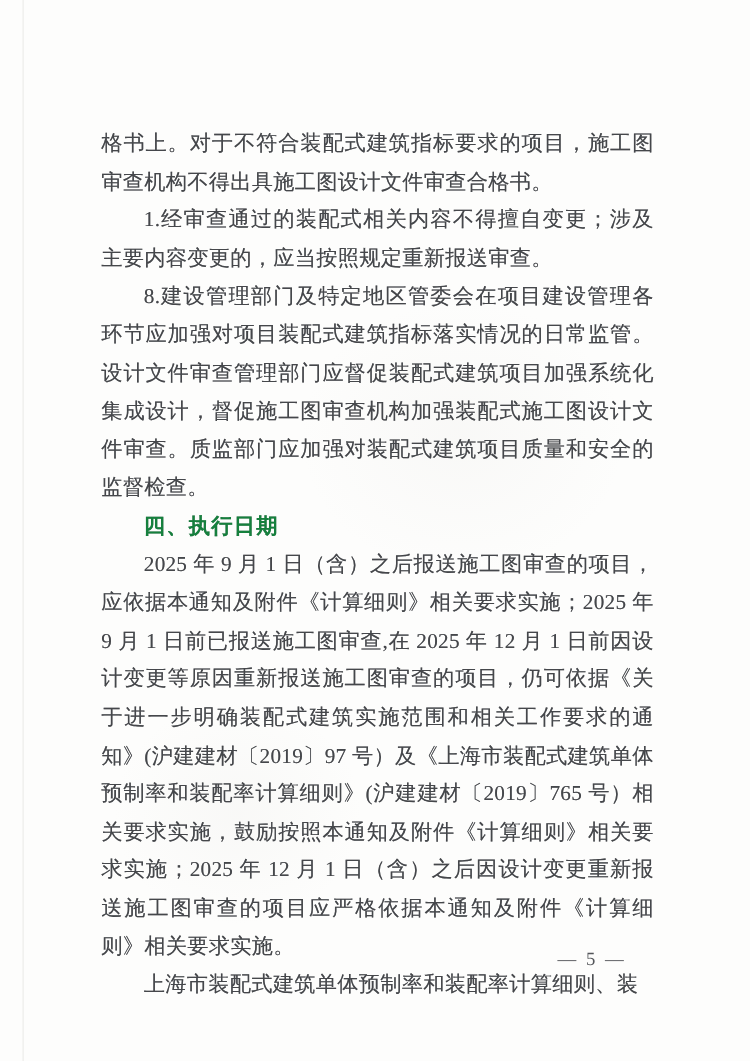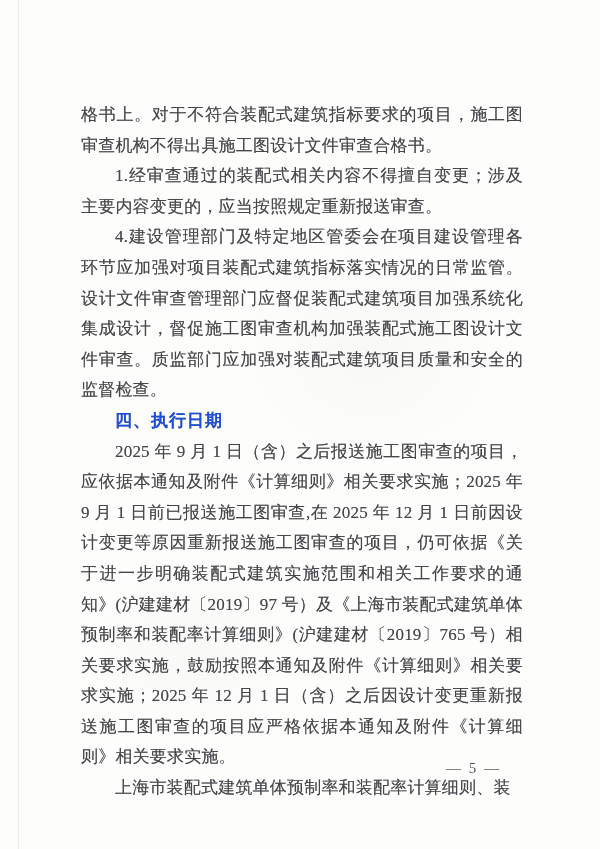--- a/index.html
+++ b/index.html
@@ -50,21 +50,21 @@
     word-break: break-all;
     
     text-shadow: 0 0 0.4px rgba(69,71,75,0.55);
   }
   .para.indent {
     text-indent: 2em;
   }
   .para.heading {
     font-family: "Liberation Sans", "DejaVu Sans", sans-serif;
     font-weight: 700;
-    color: #1d4ed8;
+    color: #15803d;
     letter-spacing: 1px;
   }
   .page-number {
     position: absolute;
     top: 760px;
     right: 99px;
     font-size: 15px;
     letter-spacing: 2px;
     color: #54565a;
     font-family: "Liberation Serif", "DejaVu Serif", serif;
@@ -75,20 +75,20 @@
 
 <div class="page">
   <div class="scan-line"></div>
   <div class="paper-smudge smudge-a"></div>
   <div class="paper-smudge smudge-b"></div>
 
   <div class="content">
 
   <p class="para body">格书上。对于不符合装配式建筑指标要求的项目，施工图审查机构不得出具施工图设计文件审查合格书。</p>
       <p class="para body indent">1.经审查通过的装配式相关内容不得擅自变更；涉及主要内容变更的，应当按照规定重新报送审查。</p>
-      <p class="para body indent">4.建设管理部门及特定地区管委会在项目建设管理各环节应加强对项目装配式建筑指标落实情况的日常监管。设计文件审查管理部门应督促装配式建筑项目加强系统化集成设计，督促施工图审查机构加强装配式施工图设计文件审查。质监部门应加强对装配式建筑项目质量和安全的监督检查。</p>
+      <p class="para body indent">8.建设管理部门及特定地区管委会在项目建设管理各环节应加强对项目装配式建筑指标落实情况的日常监管。设计文件审查管理部门应督促装配式建筑项目加强系统化集成设计，督促施工图审查机构加强装配式施工图设计文件审查。质监部门应加强对装配式建筑项目质量和安全的监督检查。</p>
       <p class="para heading indent">四、执行日期</p>
       <p class="para body indent">2025 年 9 月 1 日（含）之后报送施工图审查的项目，应依据本通知及附件《计算细则》相关要求实施；2025 年 9 月 1 日前已报送施工图审查,在 2025 年 12 月 1 日前因设计变更等原因重新报送施工图审查的项目，仍可依据《关于进一步明确装配式建筑实施范围和相关工作要求的通知》(沪建建材〔2019〕97 号）及《上海市装配式建筑单体预制率和装配率计算细则》(沪建建材〔2019〕765 号）相关要求实施，鼓励按照本通知及附件《计算细则》相关要求实施；2025 年 12 月 1 日（含）之后因设计变更重新报送施工图审查的项目应严格依据本通知及附件《计算细则》相关要求实施。</p>
       <p class="para body indent">上海市装配式建筑单体预制率和装配率计算细则、装</p>
     </div>
 
   <div class="page-number">— 5 —</div>
 </div>
 
 </body></html>

